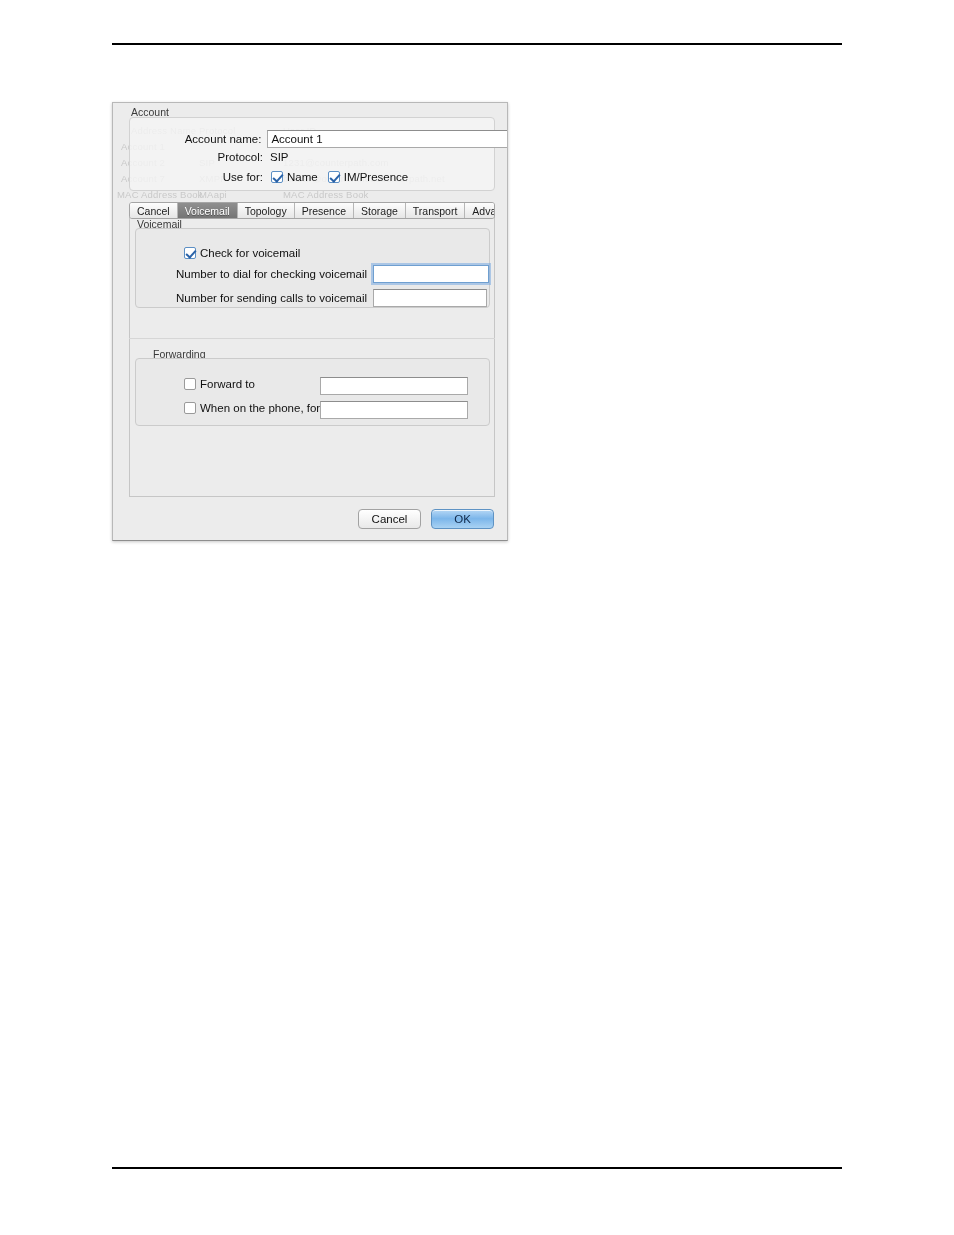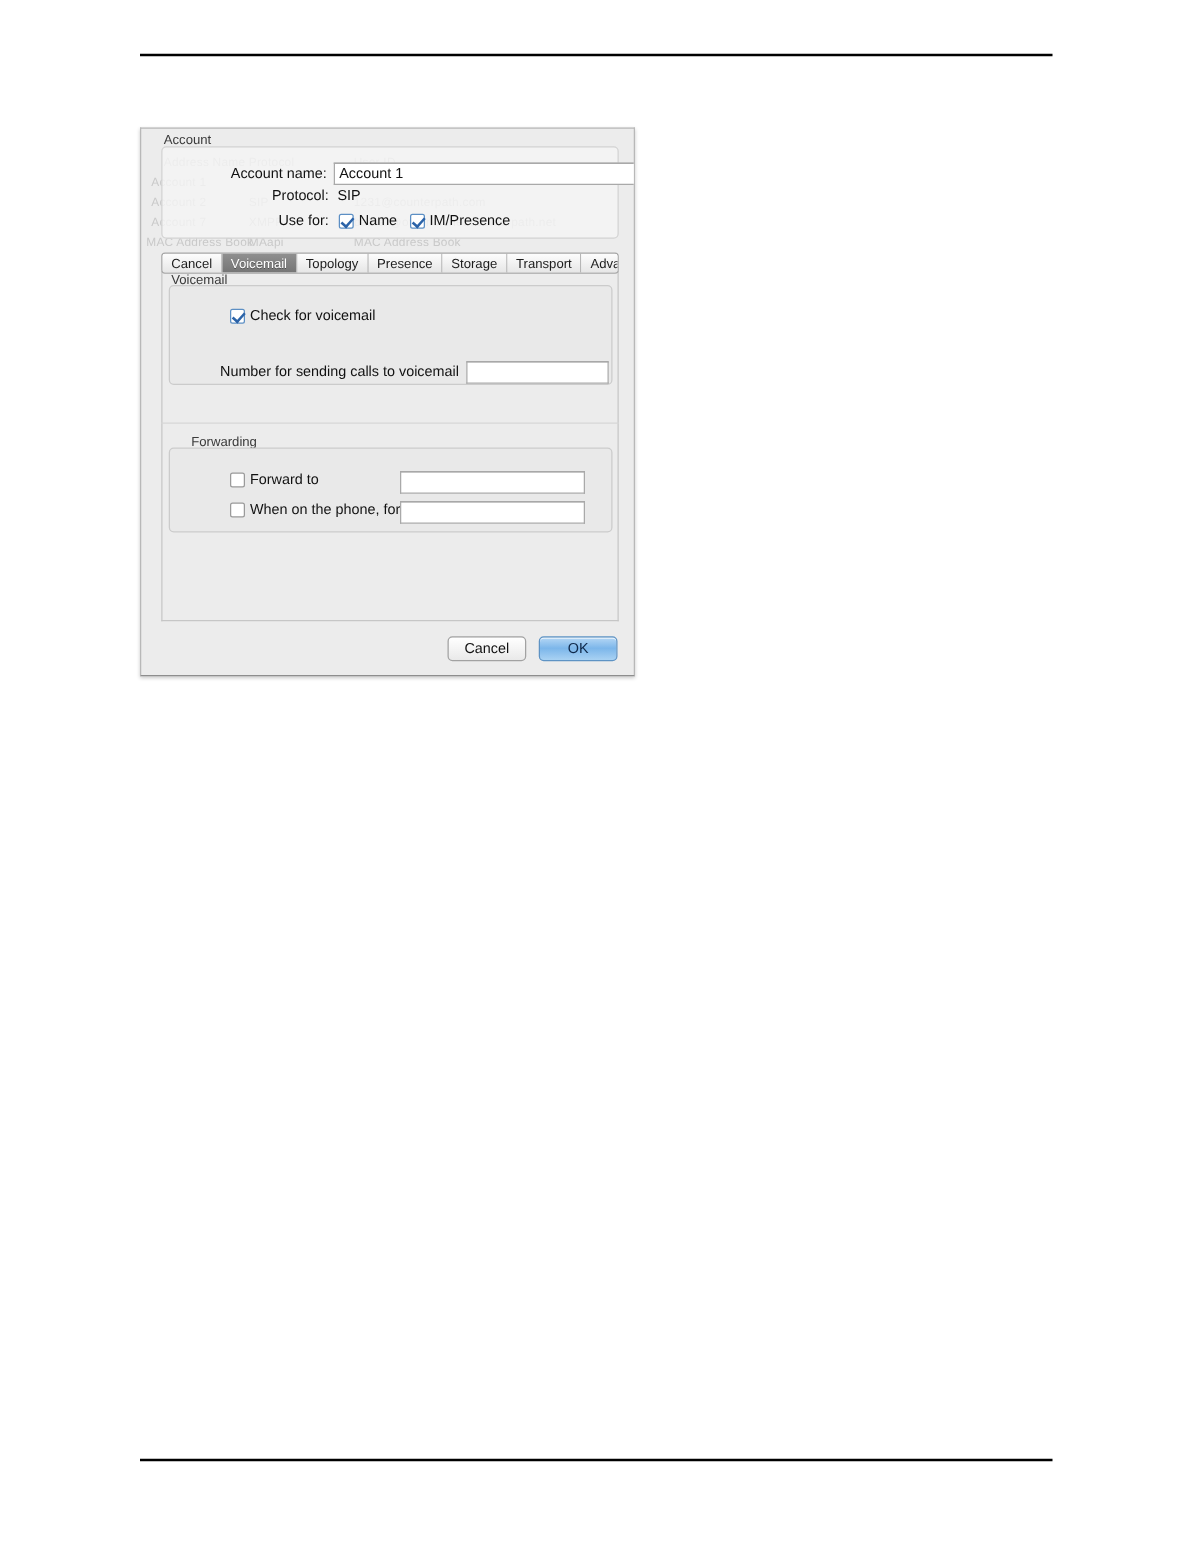--- a/index.html
+++ b/index.html
@@ -344,20 +344,24 @@
 
   <div class="group-label" style="left:24px; top:115px;">Voicemail</div>
 
   <div class="group vm-group"></div>
 
   <div class="field-row" style="left:43px; top:144px;">
     <span class="cb checked"></span>
     <span class="cb-label">Check for voicemail</span>
   </div>
 
+  <div class="field-row" style="left:35px; top:162px;">
+    <span class="field-label">Number to dial for checking voicemail</span>
+    <input class="text-input focused" style="margin-left: 6px; width: 116px;" value="">
+  </div>
 
   <div class="field-row" style="left:35px; top:186px;justify-content:center;">
     <span class="field-label">Number for sending calls to voicemail</span>
     <input class="text-input" style="margin-left: 6px; width: 114px;" value="">
   </div>
 
 
   <div class="panel-sep"></div>
 
   <div class="group-label" style="left:40px; top:245px;">Forwarding</div>

